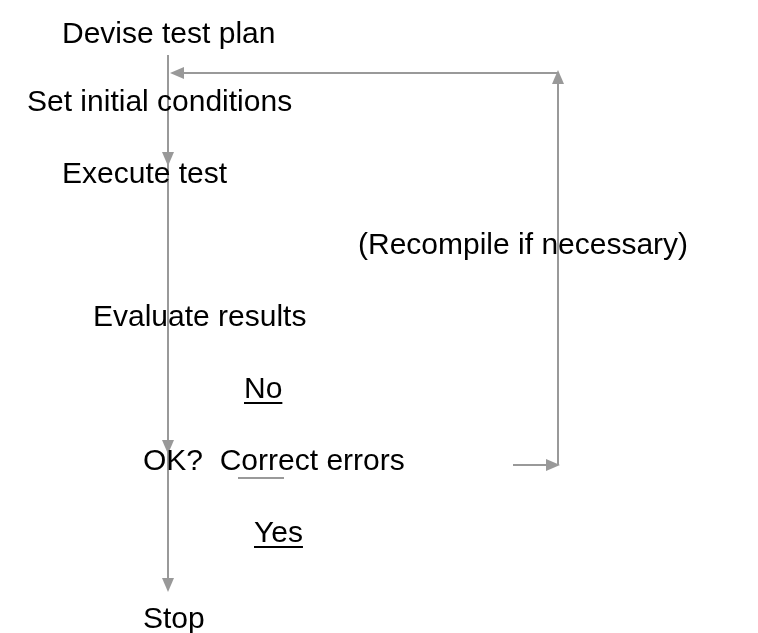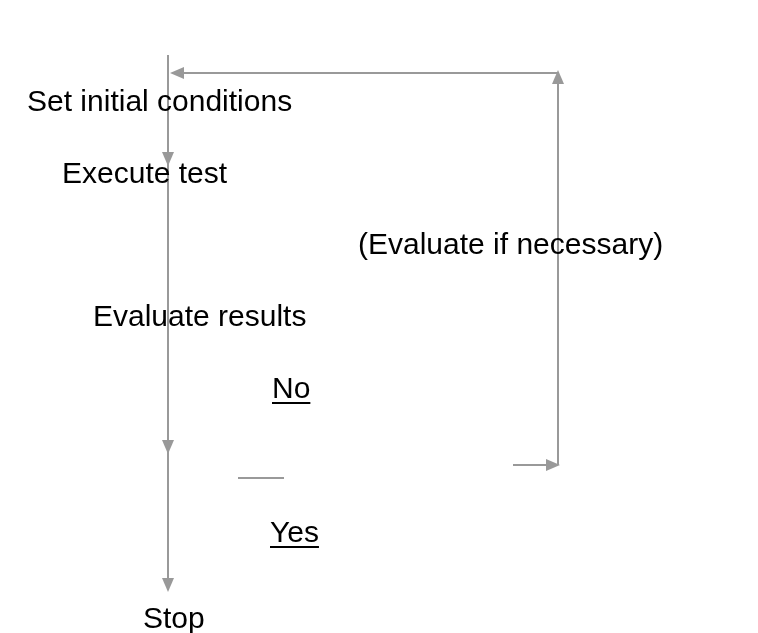--- a/index.html
+++ b/index.html
@@ -23,21 +23,20 @@
     color: #000000;
     font-family: "Liberation Sans", sans-serif;
     font-size: 30px;
     line-height: 1;
     font-weight: normal;
   }
   .flow-label.underlined {
     text-decoration: underline;
     text-decoration-thickness: 2px;
     text-underline-offset: 4px;
-    margin-left: 28px;
   }
   #edges {
     position: absolute;
     left: 0;
     top: 0;
     width: 758px;
     height: 633px;
     pointer-events: none;
   }
 </style>
@@ -61,29 +60,31 @@
 
     <line x1="558" y1="465" x2="558" y2="78" stroke="#999999" stroke-width="2"></line>
     <polygon points="558,70 552,84 564,84" fill="#999999"></polygon>
 
     <line x1="176" y1="73" x2="558" y2="73" stroke="#999999" stroke-width="2"></line>
     <polygon points="170,73 184,67 184,79" fill="#999999"></polygon>
 
     <line x1="238" y1="478" x2="284" y2="478" stroke="#999999" stroke-width="2"></line>
   </svg>
 
+  <div class="flow-label" style="left:62px; top:18px;">Devise test plan</div>
 
   <div class="flow-label" style="left:27px; top:86px;">Set initial conditions</div>
 
   <div class="flow-label" style="left:62px; top:158px;">Execute test</div>
 
-  <div class="flow-label" style="left:358px; top:229px;">(Evaluate if necessary)</div>
+  <div class="flow-label" style="left:358px; top:229px;">(Recompile if necessary)</div>
 
   <div class="flow-label" style="left:62px; top:301px;margin-left:31px;">Evaluate results</div>
 
   <div class="flow-label underlined" style="left:244px; top:373px;">No</div>
 
+  <div class="flow-label" style="left:143px; top:445px;">OK?  Correct errors</div>
 
-  <div class="flow-label underlined" style="left:242px; top:517px;">Yes</div>
+  <div class="flow-label underlined" style="left:254px; top:517px;">Yes</div>
 
   <div class="flow-label" style="left:143px; top:603px;">Stop</div>
 
 </div>
 
 </body></html>

